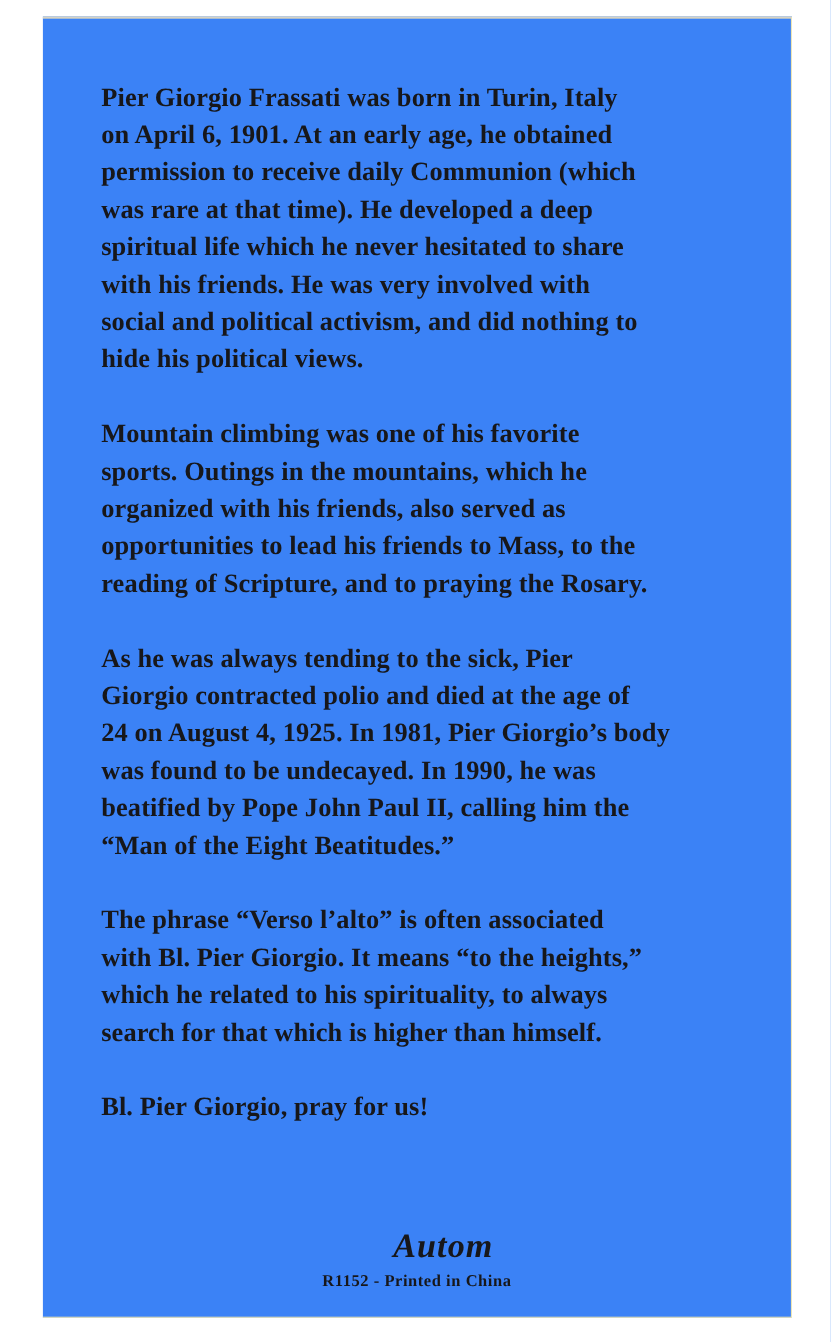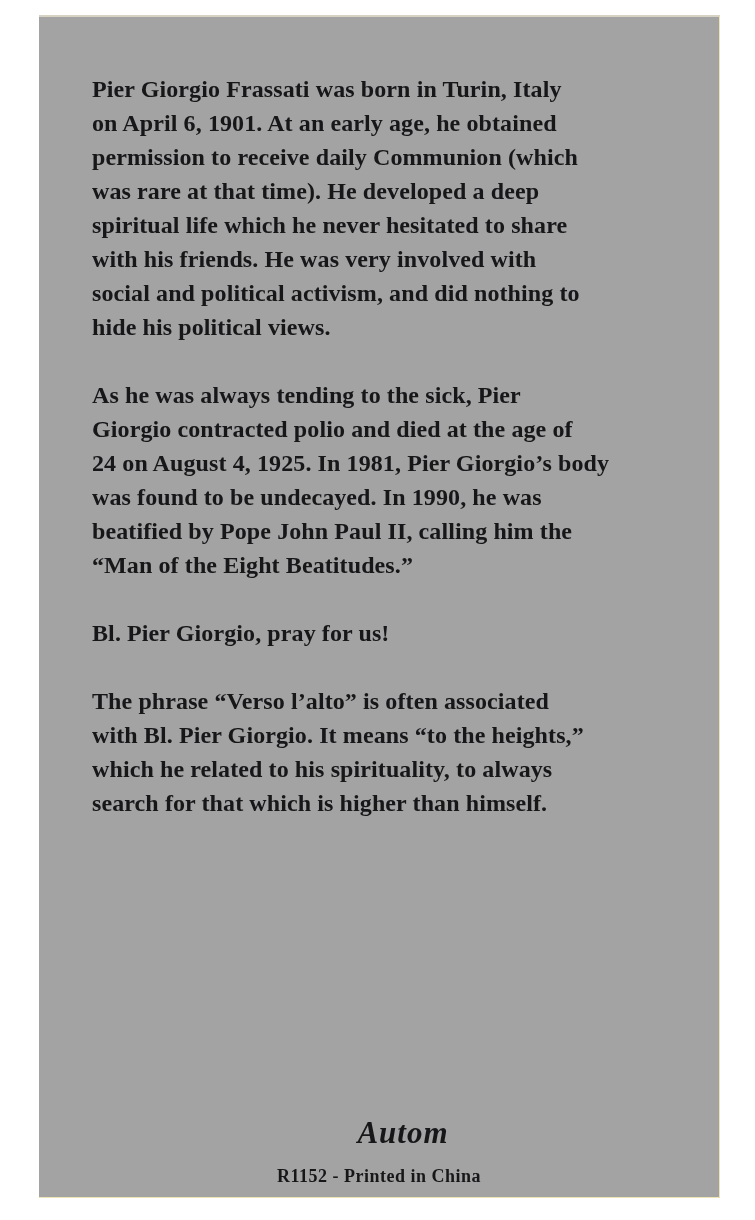--- a/index.html
+++ b/index.html
@@ -55,50 +55,55 @@
   .brand {
     font-weight: bold;
     font-style: italic;
     font-size: 31px;
     line-height: 36px;
     letter-spacing: 1px;
     padding-left: 48px;
   }
   .imprint {
     font-weight: bold;
-    font-size: 18px;
+    font-size: 15px;
     line-height: 26px;
     letter-spacing: 0.5px;
-    margin-top: 12px;
+    margin-top: 1px;
   }
 </style>
 </head>
 <body>
 
 <div class="stage" style="background: rgb(255, 255, 255);">
-  <div class="card" style="background: #a3a3a3; border-top-color: rgb(214, 211, 196);">
+  <div class="card" style="background: #3b82f6; border-top-color: rgb(214, 211, 196);">
     <div class="content">
       <p class="para" style="color: rgb(23, 23, 26);">Pier Giorgio Frassati was born in Turin, Italy
 on April 6, 1901. At an early age, he obtained
 permission to receive daily Communion (which
 was rare at that time). He developed a deep
 spiritual life which he never hesitated to share
 with his friends. He was very involved with
 social and political activism, and did nothing to
 hide his political views.</p>
+      <p class="para" style="color: rgb(23, 23, 26);">Mountain climbing was one of his favorite
+sports. Outings in the mountains, which he
+organized with his friends, also served as
+opportunities to lead his friends to Mass, to the
+reading of Scripture, and to praying the Rosary.</p>
       <p class="para" style="color: rgb(23, 23, 26);">As he was always tending to the sick, Pier
 Giorgio contracted polio and died at the age of
 24 on August 4, 1925. In 1981, Pier Giorgio’s body
 was found to be undecayed. In 1990, he was
 beatified by Pope John Paul II, calling him the
 “Man of the Eight Beatitudes.”</p>
-      <p class="para" style="color: rgb(23, 23, 26);">Bl. Pier Giorgio, pray for us!</p>
       <p class="para" style="color: rgb(23, 23, 26);">The phrase “Verso l’alto” is often associated
 with Bl. Pier Giorgio. It means “to the heights,”
 which he related to his spirituality, to always
 search for that which is higher than himself.</p>
+      <p class="para" style="color: rgb(23, 23, 26);">Bl. Pier Giorgio, pray for us!</p>
     </div>
     <div class="footer" style="color: rgb(23, 23, 26);">
       <div class="brand">Autom</div>
       <div class="imprint">R1152 - Printed in China</div>
     </div>
   </div>
 </div>
 
 </body></html>

